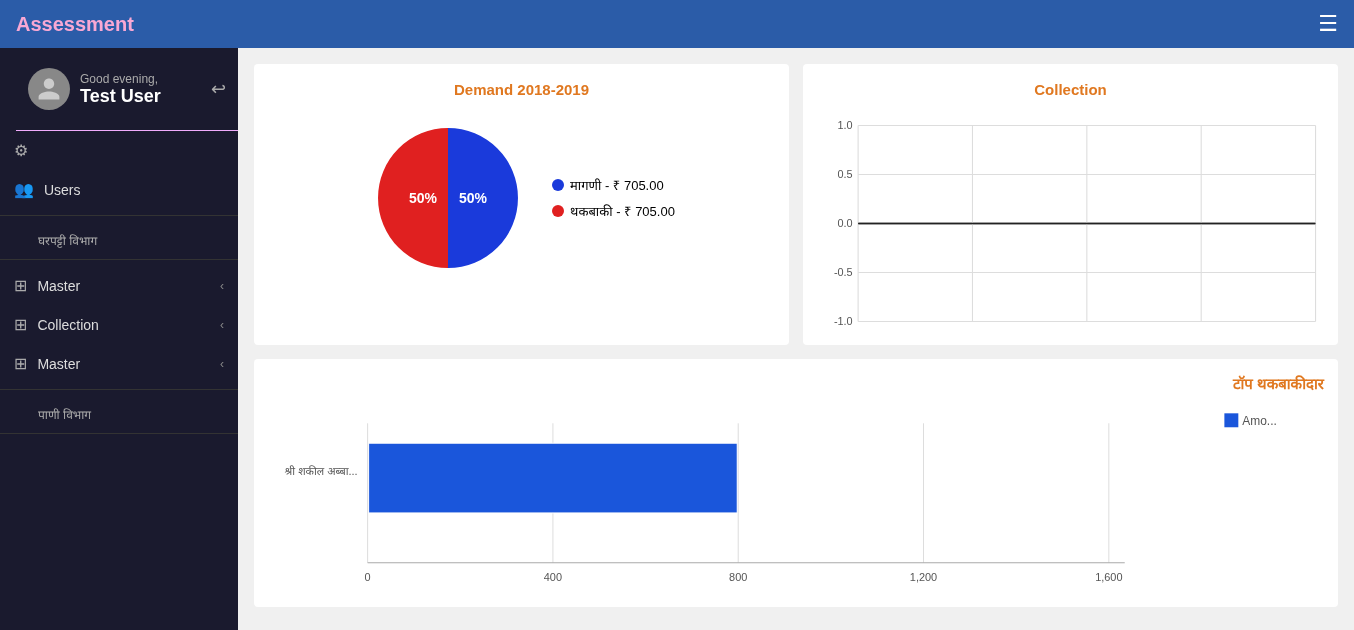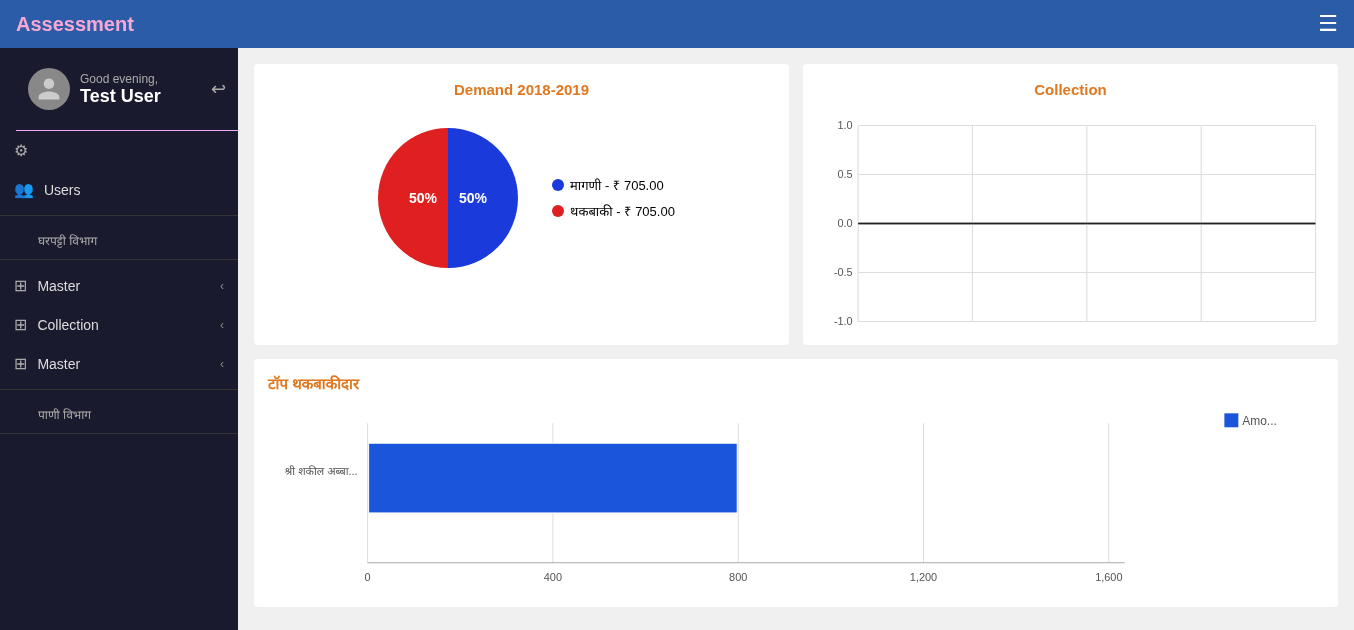--- a/index.html
+++ b/index.html
@@ -296,21 +296,21 @@
             <text x="350" y="210" font-size="10" fill="#555" text-anchor="middle">Oct 2018</text>
             <text x="455" y="210" font-size="10" fill="#555" text-anchor="middle">Jan 2019</text>
 
             <line x1="35" y1="105" x2="455" y2="105" stroke="#222" stroke-width="1.5"></line>
           </svg>
         </div>
       </div>
     </div>
 
     <div class="bar-card" style="width:100%;">
-      <div class="card-title" style="text-align:left;">टॉप थकबाकीदार</div>
+      <div class="card-title" style="text-align:right;margin-left:43px;">टॉप थकबाकीदार</div>
       <div class="bar-chart-container">
         <svg width="100%" height="190" viewBox="0 0 1060 190">
 
           <rect x="960" y="10" width="14" height="14" fill="#1a56db"></rect>
           <text x="978" y="22" font-size="12" fill="#555">Amo...</text>
 
           <text x="90" y="72" font-size="11" fill="#555" text-anchor="end">श्री शकील अब्बा...</text>
 
           <line x1="100" y1="20" x2="100" y2="160" stroke="#ddd" stroke-width="1"></line>
           <line x1="286" y1="20" x2="286" y2="160" stroke="#ddd" stroke-width="1"></line>

